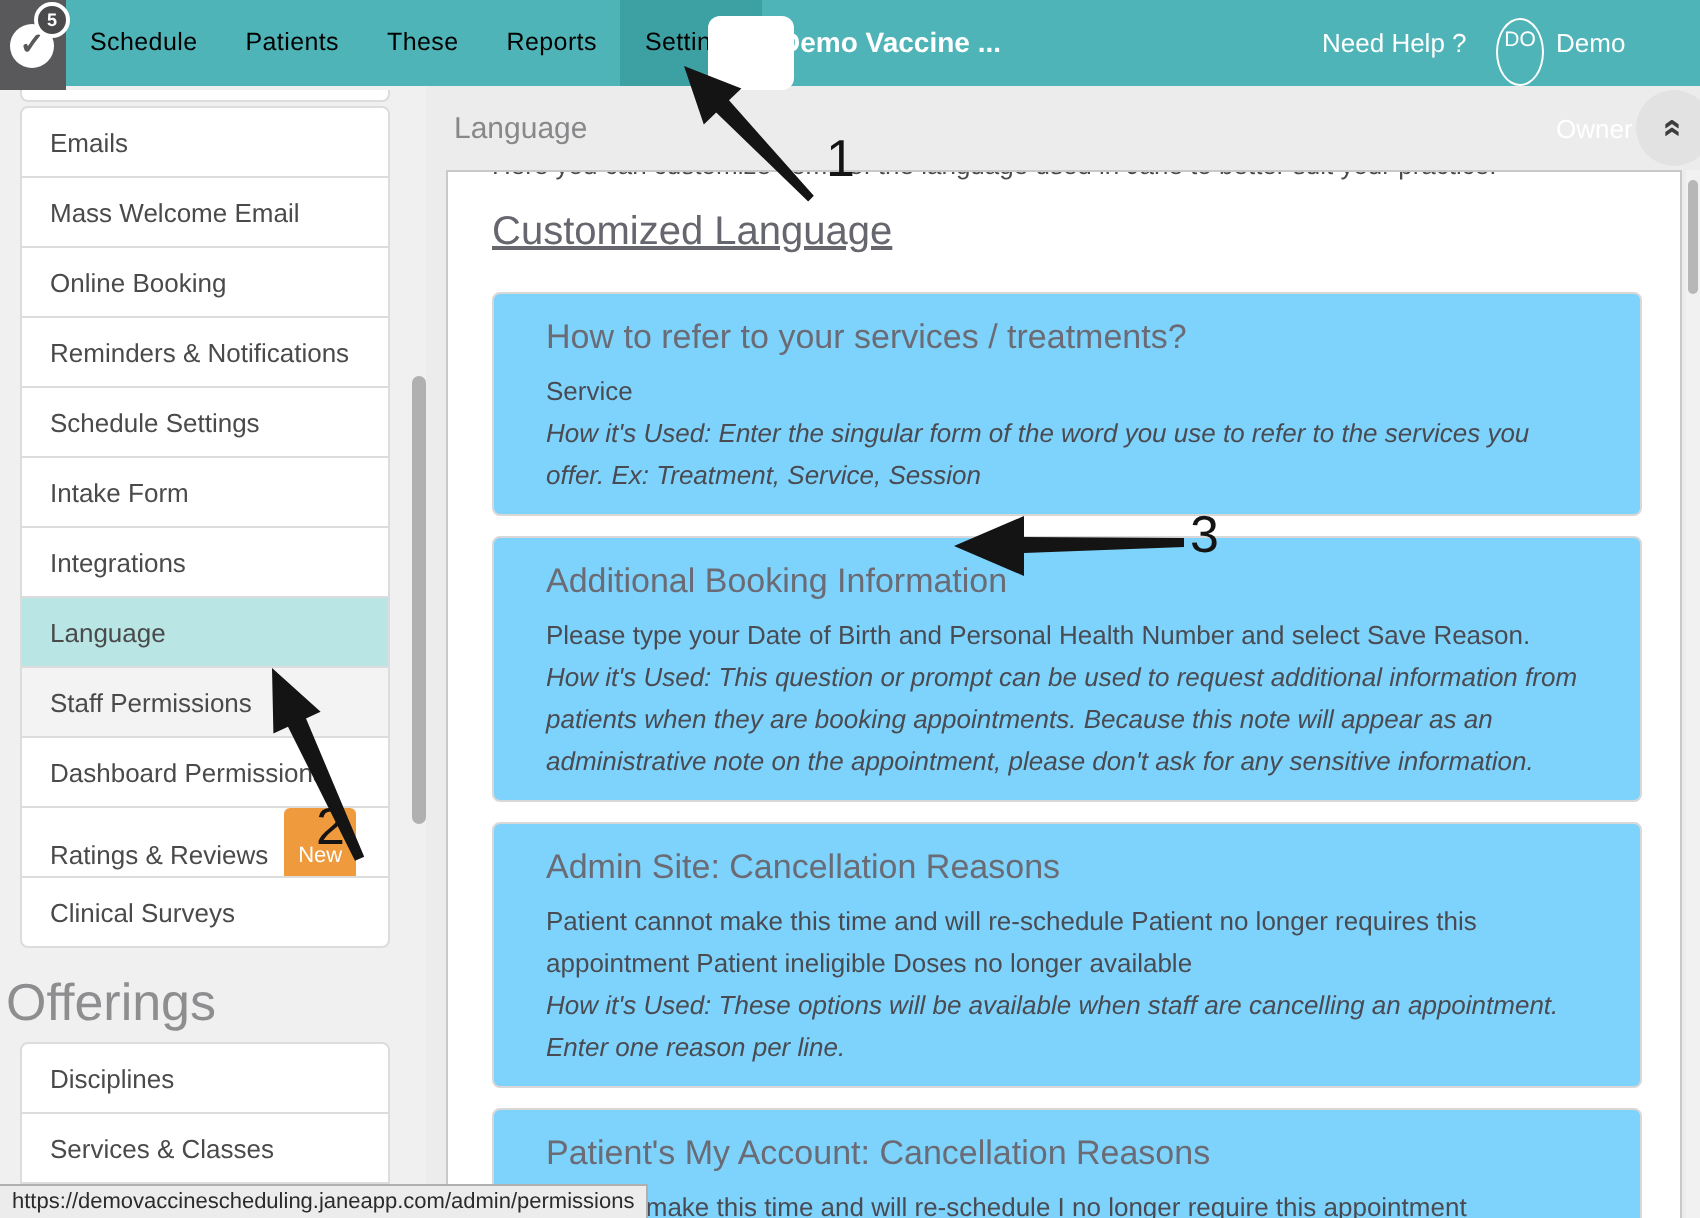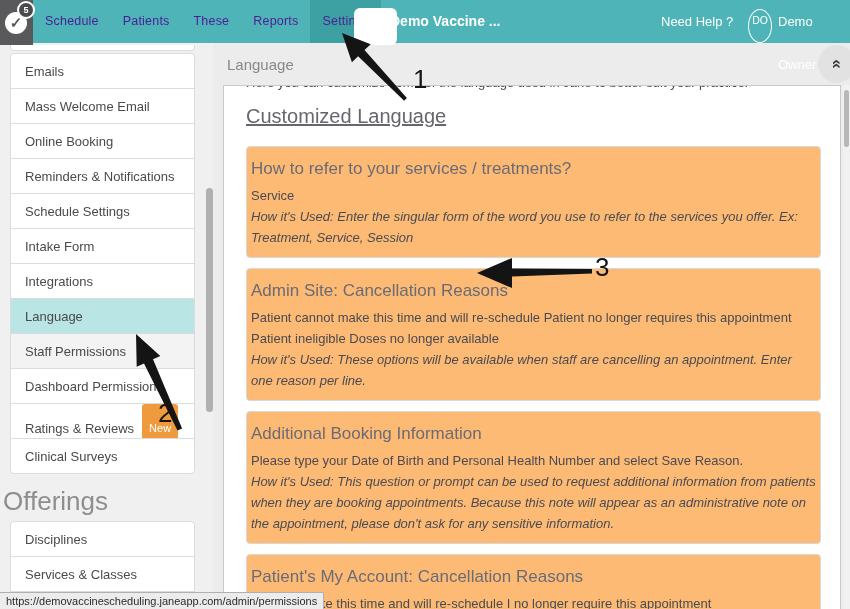--- a/index.html
+++ b/index.html
@@ -9,21 +9,21 @@
 
   
   .topbar { position:absolute; left:0; top:0; width:850px; height:43px; background:#4eb4b7; z-index:5; }
   .check-square { position:absolute; left:0; top:0; width:33px; height:45px; background:#59595b; }
   .check-circle { position:absolute; left:5px; top:12px; width:22px; height:22px; border-radius:50%;
                   background:#fff; color:#59595b; font-size:15px; font-weight:bold; text-align:center; line-height:22px; }
   .count-badge { position:absolute; left:17px; top:1px; width:18px; height:18px; border-radius:50%;
                  background:#4a4a4c; border:2px solid #fff; color:#fff; font-size:9px; font-weight:bold;
                  text-align:center; line-height:14px; z-index:6; }
   .topbar-nav { position:absolute; left:33px; top:0; height:43px; display:flex; }
-  .nav-item { padding:0 12px; line-height:43px; color:#4c1d95; font-size:12.5px; letter-spacing:.2px; cursor:pointer; }
+  .nav-item { padding:0 12px; line-height:43px; color:#000000; font-size:12.5px; letter-spacing:.2px; cursor:pointer; }
   .nav-item.active { background:#3da0a3; }
   .logo { position:absolute; left:354px; top:8px; width:31px; height:37px; background:#fff; border-radius:6px 6px 6px 2px;
           text-align:center;padding-left:43px; }
   .logo span { font-family:"Liberation Serif", serif; font-style:italic; font-weight:bold; color:#4eb4b7;
                font-size:15px; line-height:26px; }
   .brand { position:absolute; left:390px; top:0; line-height:43px; color:#fff; font-size:14px; font-weight:bold; }
   .need-help { position:absolute; left:661px; top:0; line-height:43px; color:#fff; font-size:13px; }
   .avatar { position:absolute; left:748px; top:9px; width:24px; height:34px; border-radius:50%;
             border:1.5px solid #fff; color:#fff; font-size:10.5px; text-align:center; line-height:21px; }
   .user-name { position:absolute; left:778px; top:0; line-height:43px; color:#fff; font-size:13px; }
@@ -53,21 +53,21 @@
                   background:#e2e2e2; text-align:center; cursor:pointer; }
   .collapse-btn .glyph { display:inline-block; transform:rotate(90deg); font-size:17px; font-weight:bold;
                          color:#3c3c3c; line-height:38px; }
 
   .panel { position:absolute; left:223px; top:85px; width:618px; height:560px; background:#fff;
            border:1px solid #c9c9c9; border-bottom:none; }
   .intro-clip { height:6px; overflow:hidden; padding:0 22px; }
   .intro-clip p { margin-top:-11px; font-size:13px; color:#4a4a4a; white-space:nowrap; }
   .section-title { margin:13px 22px 0; font-size:20px; color:#66666e; font-weight:400;text-decoration:underline; }
   .cards { margin:18px 19px 0 22px; }
-  .card { background:#fdba74; border:1px solid #d8d8d8; border-radius:4px; padding:10px 4px 9px; margin-bottom:10px; }
+  .card { background:#7dd3fc; border:1px solid #d8d8d8; border-radius:4px; padding:10px 26px 9px; margin-bottom:10px; }
   .card-title { font-size:17px; color:#6b6b75; font-weight:400; line-height:24px; margin-bottom:4px; }
   .card-value, .card-usage { font-size:13px; color:#4a4b52; line-height:21px; }
   .card-usage { font-style:italic; }
 
   .main-scroll-track { position:absolute; left:843px; top:85px; width:7px; height:524px; background:#f1f1f1; }
   .main-scroll-thumb { position:absolute; left:844px; top:90px; width:5px; height:57px; background:#b7b7b7;
                        border-radius:3px; z-index:9; }
 
   
   .statusbar { position:absolute; left:0; bottom:0; height:17px; background:#ececec;
@@ -142,28 +142,28 @@
       <p>Here you can customize some of the language used in Jane to better suit your practice.</p>
     </div>
     <h1 class="section-title">Customized Language</h1>
     <div class="cards">
       <div class="card">
         <div class="card-title">How to refer to your services / treatments?</div>
         <div class="card-value">Service</div>
         <div class="card-usage">How it's Used: Enter the singular form of the word you use to refer to the services you offer. Ex: Treatment, Service, Session</div>
       </div>
       <div class="card">
+        <div class="card-title">Additional Booking Information</div>
+        <div class="card-value">Please type your Date of Birth and Personal Health Number and select Save Reason.</div>
+        <div class="card-usage">How it's Used: This question or prompt can be used to request additional information from patients when they are booking appointments. Because this note will appear as an administrative note on the appointment, please don't ask for any sensitive information.</div>
+      </div>
+      <div class="card">
         <div class="card-title">Admin Site: Cancellation Reasons</div>
         <div class="card-value">Patient cannot make this time and will re-schedule Patient no longer requires this appointment Patient ineligible Doses no longer available</div>
         <div class="card-usage">How it's Used: These options will be available when staff are cancelling an appointment. Enter one reason per line.</div>
-      </div>
-      <div class="card">
-        <div class="card-title">Additional Booking Information</div>
-        <div class="card-value">Please type your Date of Birth and Personal Health Number and select Save Reason.</div>
-        <div class="card-usage">How it's Used: This question or prompt can be used to request additional information from patients when they are booking appointments. Because this note will appear as an administrative note on the appointment, please don't ask for any sensitive information.</div>
       </div>
       <div class="card">
         <div class="card-title">Patient's My Account: Cancellation Reasons</div>
         <div class="card-value">I cannot make this time and will re-schedule I no longer require this appointment</div>
 
       </div>
     </div>
   </div>
 
   <div class="main-scroll-track"></div>

